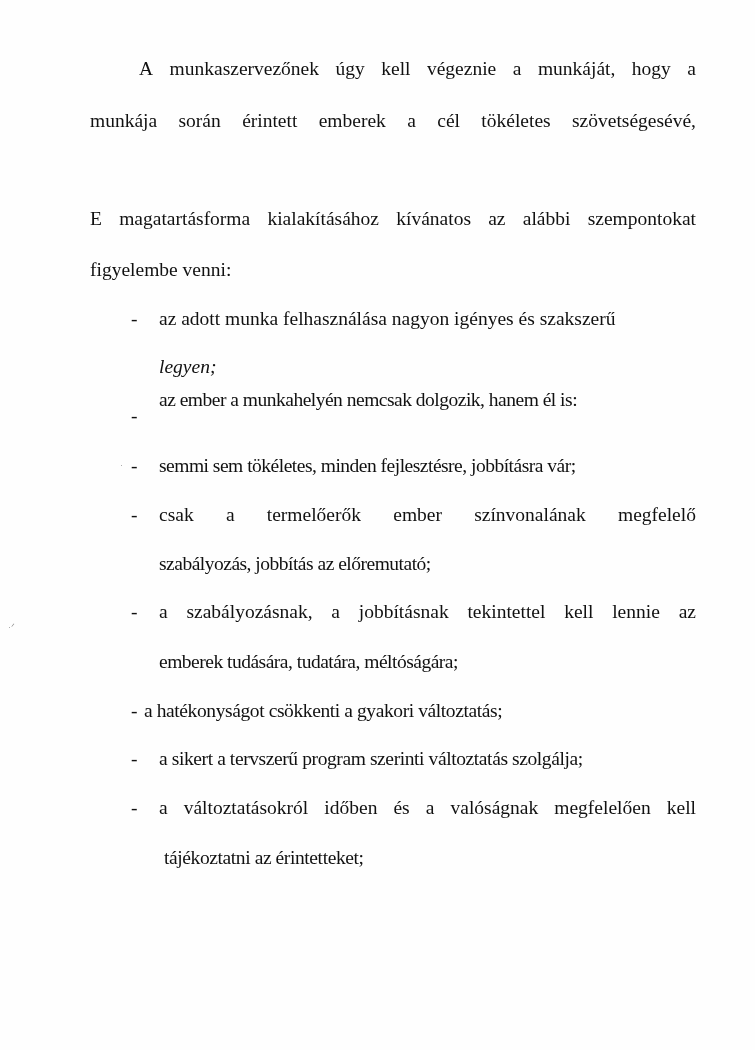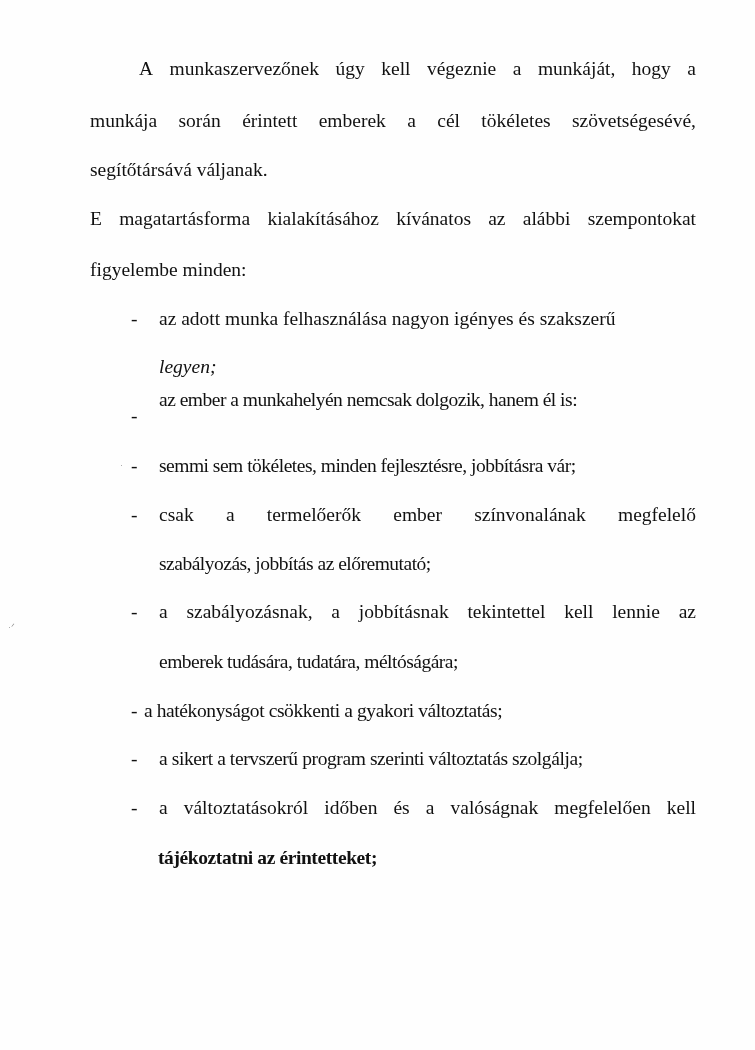--- a/index.html
+++ b/index.html
@@ -62,32 +62,31 @@
   <div class="line justify" style="left:90px; width:606px; top:109px;">
     <span>munkája</span>
     <span>során</span>
     <span>érintett</span>
     <span>emberek</span>
     <span>a</span>
     <span>cél</span>
     <span>tökéletes</span>
     <span>szövetségesévé,</span>
   </div>
-  <div class="line" style="left:90px; top:158px;">segítőtársává váljanak.</div>
 
   <div class="line justify" style="left:90px; width:606px; top:207px;">
     <span>E</span>
     <span>magatartásforma</span>
     <span>kialakításához</span>
     <span>kívánatos</span>
     <span>az</span>
     <span>alábbi</span>
     <span>szempontokat</span>
   </div>
-  <div class="line" style="left:90px; top:258px;">figyelembe minden:</div>
+  <div class="line" style="left:90px; top:258px;">figyelembe venni:</div>
 
   <div class="dash" style="top:307px;">-</div>
   <div class="line" style="left:159px; top:307px; width:537px; text-align:justify;">az adott munka felhasználása nagyon igényes és szakszerű</div>
   <div class="line" style="left:159px; top:355px;font-style:italic;">legyen;</div>
 
   <div class="dash" style="top:404px;">-</div>
   <div class="line" style="left:159px; top:388px; letter-spacing:-0.5px;">az ember a munkahelyén nemcsak dolgozik, hanem él is:</div>
 
   <div class="dash" style="top:454px;">-</div>
   <div class="line" style="left:159px; top:454px; letter-spacing:-0.5px;">semmi sem tökéletes, minden fejlesztésre, jobbításra vár;</div>
@@ -126,17 +125,17 @@
   <div class="line justify" style="left:159px; width:537px; top:796px;">
     <span>a</span>
     <span>változtatásokról</span>
     <span>időben</span>
     <span>és</span>
     <span>a</span>
     <span>valóságnak</span>
     <span>megfelelően</span>
     <span>kell</span>
   </div>
-  <div class="line" style="left:158px; top:846px; letter-spacing:-0.4px;font-weight:bold;">tájékoztatni az érintetteket;</div>
+  <div class="line" style="left:164px; top:846px; letter-spacing:-0.4px;">tájékoztatni az érintetteket;</div>
 
   <div class="speck" style="left:8px; top:622px;">·ᐟ</div>
   <div class="speck" style="left:120px; top:460px;">·</div>
 </div>
 
 </body></html>

